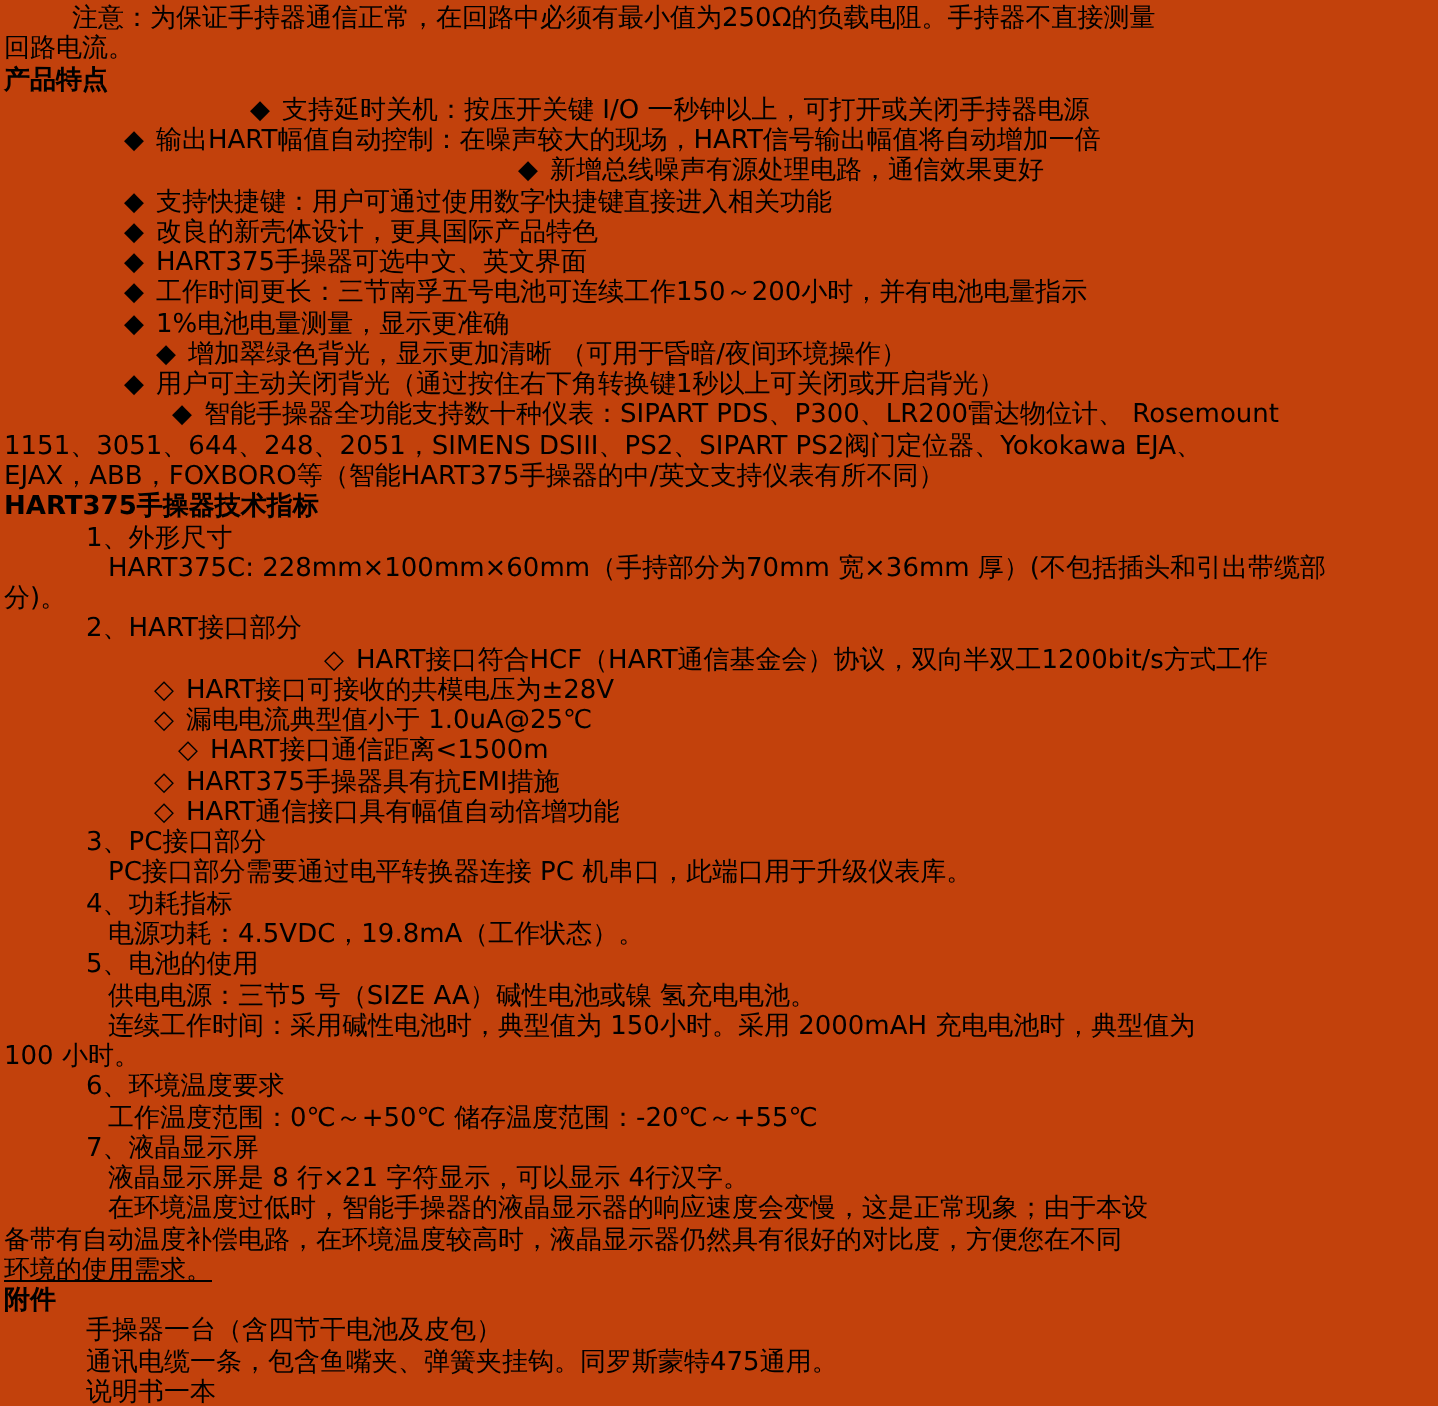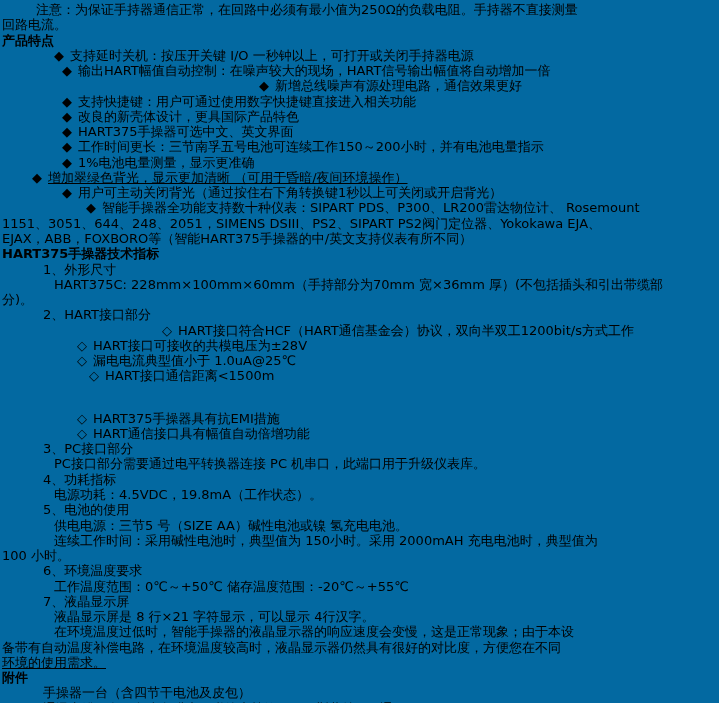--- a/index.html
+++ b/index.html
@@ -7,21 +7,21 @@
     padding: 0;
     background: #ffffff;
     width: 719px;
     height: 703px;
     overflow: hidden;
   }
   .doc-page {
     position: relative;
     width: 719px;
     height: 703px;
-    background: #0369a1;
+    background: #c2410c;
     font-family: "DejaVu Sans", sans-serif;
     color: #000000;
     font-size: 13px;
     padding-top: 2px;
     box-sizing: border-box;
   }
   .line {
     line-height: 15.27px;
     height: 15.27px;
     white-space: nowrap;
@@ -37,43 +37,43 @@
   }
 </style>
 </head>
 <body>
 
 <div class="doc-page">
   <div id="doc-lines">
       <div class="line" style="padding-left: 36px;"><span>注意：为保证手持器通信正常，在回路中必须有最小值为250Ω的负载电阻。手持器不直接测量</span></div>
       <div class="line" style="padding-left: 2px;"><span>回路电流。</span></div>
       <div class="line bold" style="padding-left: 2px;"><span>产品特点</span></div>
-      <div class="line" style="padding-left: 54px;"><span class="bullet">◆</span><span>支持延时关机：按压开关键 I/O 一秒钟以上，可打开或关闭手持器电源</span></div>
+      <div class="line" style="padding-left: 82px; margin-left: 43px;"><span class="bullet">◆</span><span>支持延时关机：按压开关键 I/O 一秒钟以上，可打开或关闭手持器电源</span></div>
       <div class="line" style="padding-left: 62px;"><span class="bullet">◆</span><span>输出HART幅值自动控制：在噪声较大的现场，HART信号输出幅值将自动增加一倍</span></div>
       <div class="line" style="padding-left: 62px; text-align: center;"><span class="bullet">◆</span><span>新增总线噪声有源处理电路，通信效果更好</span></div>
       <div class="line" style="padding-left: 62px;"><span class="bullet">◆</span><span>支持快捷键：用户可通过使用数字快捷键直接进入相关功能</span></div>
       <div class="line" style="padding-left: 62px;"><span class="bullet">◆</span><span>改良的新壳体设计，更具国际产品特色</span></div>
       <div class="line" style="padding-left: 62px;"><span class="bullet">◆</span><span>HART375手操器可选中文、英文界面</span></div>
       <div class="line" style="padding-left: 62px;"><span class="bullet">◆</span><span>工作时间更长：三节南孚五号电池可连续工作150～200小时，并有电池电量指示</span></div>
       <div class="line" style="padding-left: 62px;"><span class="bullet">◆</span><span>1%电池电量测量，显示更准确</span></div>
-      <div class="line" style="padding-left: 32px; text-decoration: underline;"><span class="bullet">◆</span><span>增加翠绿色背光，显示更加清晰 （可用于昏暗/夜间环境操作）</span></div>
+      <div class="line" style="padding-left: 78px;"><span class="bullet">◆</span><span>增加翠绿色背光，显示更加清晰 （可用于昏暗/夜间环境操作）</span></div>
       <div class="line" style="padding-left: 62px;"><span class="bullet">◆</span><span>用户可主动关闭背光（通过按住右下角转换键1秒以上可关闭或开启背光）</span></div>
       <div class="line" style="padding-left: 86px;"><span class="bullet">◆</span><span>智能手操器全功能支持数十种仪表：SIPART PDS、P300、LR200雷达物位计、 Rosemount</span></div>
       <div class="line" style="padding-left: 2px;"><span>1151、3051、644、248、2051，SIMENS DSIII、PS2、SIPART PS2阀门定位器、Yokokawa EJA、</span></div>
       <div class="line" style="padding-left: 2px;"><span>EJAX，ABB，FOXBORO等（智能HART375手操器的中/英文支持仪表有所不同）</span></div>
       <div class="line bold" style="padding-left: 2px;"><span>HART375手操器技术指标</span></div>
       <div class="line" style="padding-left: 43px;"><span>1、外形尺寸</span></div>
       <div class="line" style="padding-left: 54px;"><span>HART375C: 228mm×100mm×60mm（手持部分为70mm 宽×36mm 厚）(不包括插头和引出带缆部</span></div>
       <div class="line" style="padding-left: 2px;"><span>分)。</span></div>
       <div class="line" style="padding-left: 43px;"><span>2、HART接口部分</span></div>
       <div class="line" style="padding-left: 77px; text-align: center;"><span class="bullet">◇</span><span>HART接口符合HCF（HART通信基金会）协议，双向半双工1200bit/s方式工作</span></div>
       <div class="line" style="padding-left: 77px;"><span class="bullet">◇</span><span>HART接口可接收的共模电压为±28V</span></div>
       <div class="line" style="padding-left: 77px;"><span class="bullet">◇</span><span>漏电电流典型值小于 1.0uA@25℃</span></div>
       <div class="line" style="padding-left: 77px; margin-left: 12px;"><span class="bullet">◇</span><span>HART接口通信距离&lt;1500m</span></div>
-      <div class="line" style="padding-left: 77px; margin-top: 27px;"><span class="bullet">◇</span><span>HART375手操器具有抗EMI措施</span></div>
+      <div class="line" style="padding-left: 77px;"><span class="bullet">◇</span><span>HART375手操器具有抗EMI措施</span></div>
       <div class="line" style="padding-left: 77px;"><span class="bullet">◇</span><span>HART通信接口具有幅值自动倍增功能</span></div>
       <div class="line" style="padding-left: 43px;"><span>3、PC接口部分</span></div>
       <div class="line" style="padding-left: 54px;"><span>PC接口部分需要通过电平转换器连接 PC 机串口，此端口用于升级仪表库。</span></div>
       <div class="line" style="padding-left: 43px;"><span>4、功耗指标</span></div>
       <div class="line" style="padding-left: 54px;"><span>电源功耗：4.5VDC，19.8mA（工作状态）。</span></div>
       <div class="line" style="padding-left: 43px;"><span>5、电池的使用</span></div>
       <div class="line" style="padding-left: 54px;"><span>供电电源：三节5 号（SIZE AA）碱性电池或镍 氢充电电池。</span></div>
       <div class="line" style="padding-left: 54px;"><span>连续工作时间：采用碱性电池时，典型值为 150小时。采用 2000mAH 充电电池时，典型值为</span></div>
       <div class="line" style="padding-left: 2px;"><span>100 小时。</span></div>
       <div class="line" style="padding-left: 43px;"><span>6、环境温度要求</span></div>

